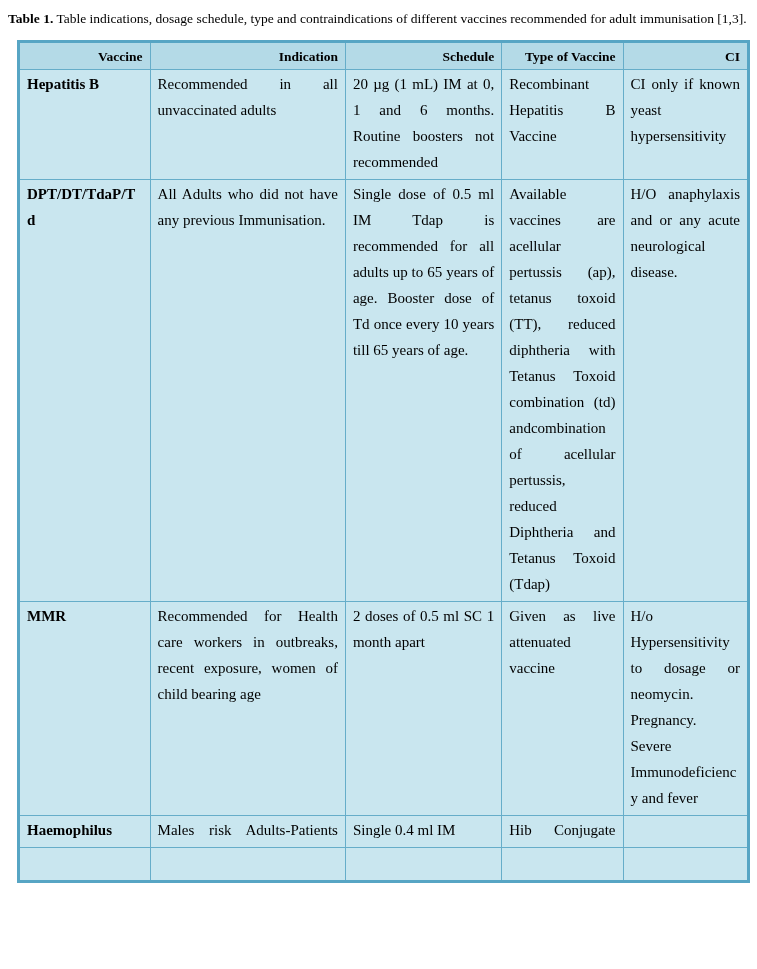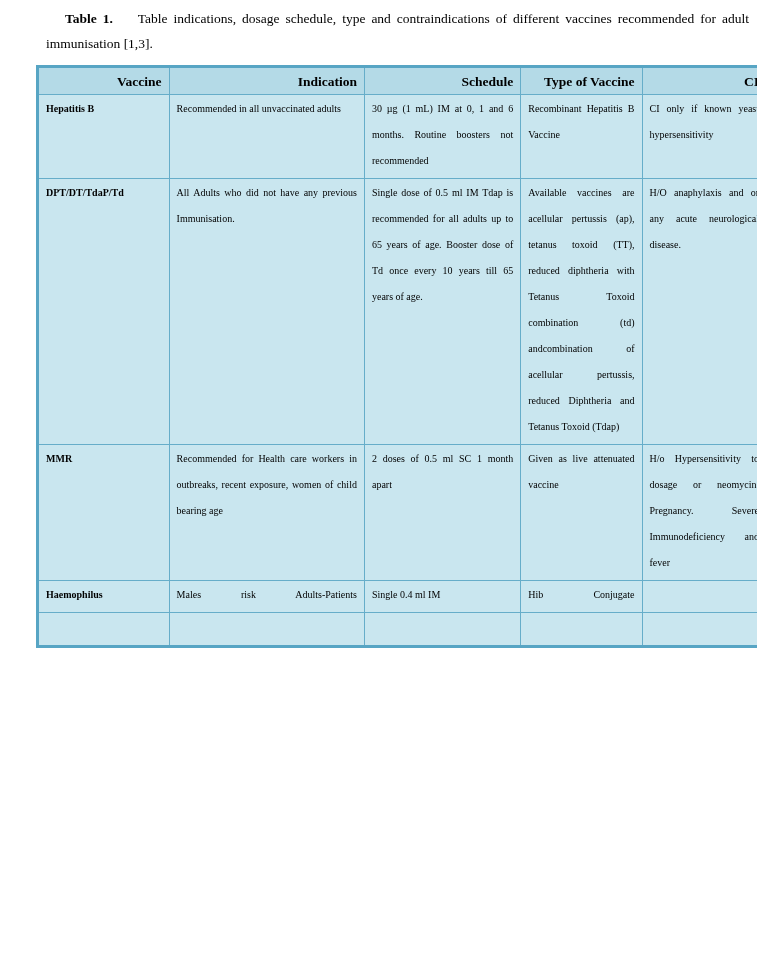--- a/index.html
+++ b/index.html
@@ -2,21 +2,21 @@
 <html style="--cell-bg: #c9e6ef; --header-bg: #b4dae7; --border-c: #66adc9; --border-strong: #57a5c4; --text-c: #000000;"><head>
 <meta charset="utf-8">
 <style>
   :root{
     --border-c:#66adc9;
     --border-strong:#57a5c4;
     --cell-bg:#c9e6ef;
     --header-bg:#b4dae7;
     --text-c:#000000;
   }
-  *{box-sizing:border-box;padding-left:19px;}
+  *{box-sizing:border-box;}
   html,body{margin:0;padding:0;background:#ffffff;}
   .page{
     position:relative;
     width:757px;
     height:969px;
     overflow:hidden;
     background:#ffffff;
     color:var(--text-c);
     font-family:"Liberation Serif","DejaVu Serif",serif;
   }
@@ -42,21 +42,21 @@
   th{
     background:var(--header-bg);
     font-size:13.5px;
     font-weight:bold;
     text-align:right;
     padding:4px 7px 3px 7px;
     line-height:19px;
   }
   td{
     background:var(--cell-bg);
-    font-size:10px;
+    font-size:15px;
     line-height:26px;
     padding:1px 7px 4px 7px;
     text-align:justify;
     white-space:pre-line;
   }
   td.vaccine-cell{
     font-weight:bold;
     text-align:left;
   }
   td.italic{}
@@ -81,21 +81,21 @@
           <th class="col-1">Indication</th>
           <th class="col-2">Schedule</th>
           <th class="col-3">Type of Vaccine</th>
           <th class="col-4">CI</th>
         </tr>
     </thead>
     <tbody id="table-body">
         <tr>
           <td class="col-0 vaccine-cell">Hepatitis B</td>
           <td class="col-1 body-cell">Recommended in all unvaccinated adults</td>
-          <td class="col-2 body-cell">30 µg (1 mL) IM at 0, 1 and 6 months. Routine boosters not recommended</td>
+          <td class="col-2 body-cell">20 µg (1 mL) IM at 0, 1 and 6 months. Routine boosters not recommended</td>
           <td class="col-3 body-cell">Recombinant Hepatitis B Vaccine</td>
           <td class="col-4 body-cell">CI only if known yeast hypersensitivity</td>
         </tr>
         <tr>
           <td class="col-0 vaccine-cell">DPT/DT/TdaP/Td</td>
           <td class="col-1 body-cell">All Adults who did not have any previous Immunisation.</td>
           <td class="col-2 body-cell">Single dose of 0.5 ml IM Tdap is recommended for all adults up to 65 years of age. Booster dose of Td once every 10 years till 65 years of age.</td>
           <td class="col-3 body-cell">Available vaccines are acellular pertussis (ap), tetanus toxoid (TT), reduced diphtheria with Tetanus Toxoid combination (td) andcombination of acellular pertussis, reduced Diphtheria and Tetanus Toxoid (Tdap)</td>
           <td class="col-4 body-cell">H/O anaphylaxis and or any acute neurological disease.</td>
         </tr>

